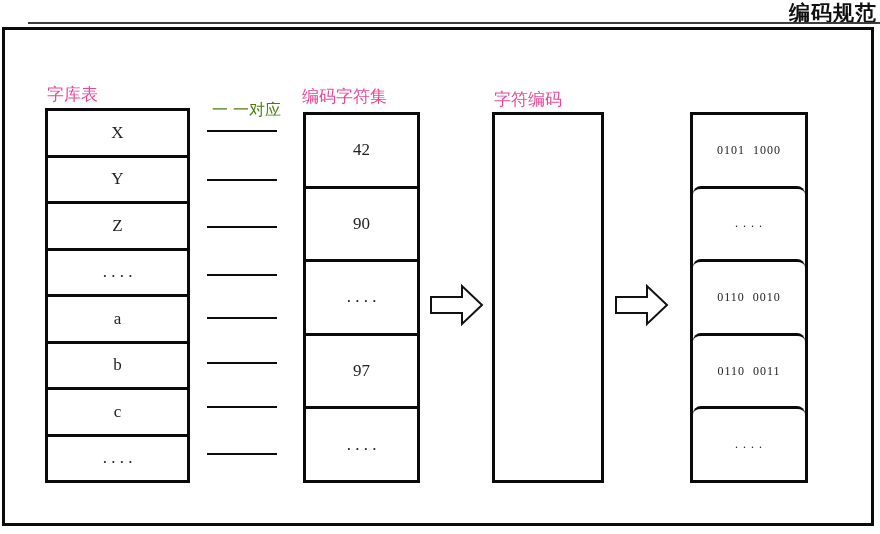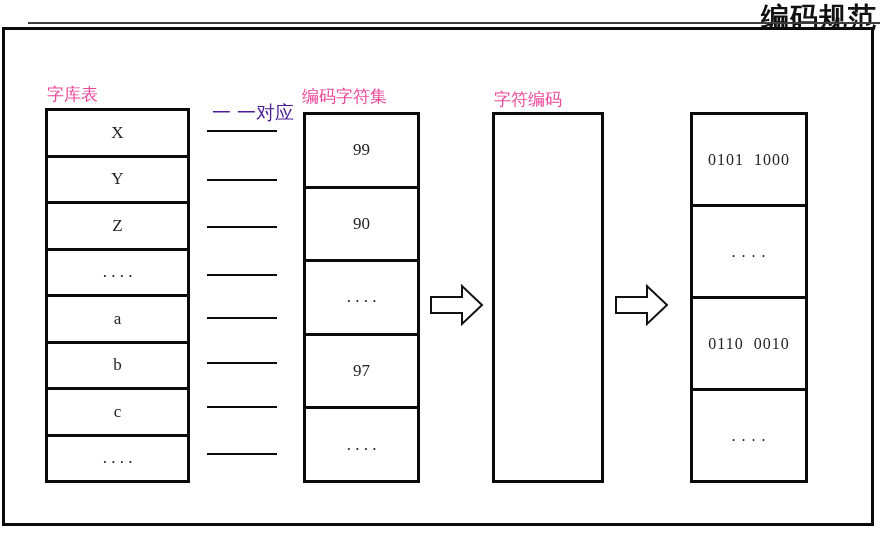--- a/index.html
+++ b/index.html
@@ -10,21 +10,21 @@
     height: 534px;
     background: #ffffff;
     font-family: "DejaVu Sans", sans-serif;
     color: #1a1a1a;
     overflow: hidden;
   }
   .title {
     position: absolute;
     top: -1px;
     right: 3px;
-    font-size: 28px;
+    font-size: 21px;
     font-weight: bold;
     letter-spacing: 1px;
     color: #111;
   }
   .title-rule {
     position: absolute;
     left: 28px;
     top: 22px;
     width: 852px;
     height: 2px;
@@ -42,43 +42,43 @@
   .col-label {
     position: absolute;
     font-size: 17px;
     color: #ec4899;
     white-space: nowrap;
   }
   .map-label {
     position: absolute;
     left: 212px;
     top: 100px;
-    font-size: 19px;
-    color: #4c1d95;
+    font-size: 16px;
+    color: #4d7c0f;
     white-space: pre;
   }
   .dtable {
     position: absolute;
     border: 3px solid #0a0a0a;
     background: #ffffff;
     display: flex;
     flex-direction: column;
   }
   .dtable .cell {
     flex: 1 1 0;
     display: flex;
     align-items: center;
     justify-content: center;
     font-family: "Liberation Serif", "DejaVu Serif", serif;
     font-size: 17px;
     color: #222;
     white-space: pre;
   }
   .dtable .cell + .cell { border-top: 3px solid #0a0a0a; }
-  .dtable.binary .cell { font-size: 16px; letter-spacing: 1px; }
+  .dtable.binary .cell { font-size: 12px; letter-spacing: 1px; border-radius: 8px; }
   .t-library { left: 45px; top: 108px; width: 145px; height: 375px; }
   .t-charset { left: 303px; top: 112px; width: 117px; height: 371px; }
   .t-binary  { left: 690px; top: 112px; width: 118px; height: 371px; }
   .enc-box {
     position: absolute;
     left: 492px; top: 112px;
     width: 112px; height: 371px;
     border: 3px solid #0a0a0a;
     background: #ffffff;
   }
@@ -122,21 +122,21 @@
   <div class="connector" style="top:179px;"></div>
   <div class="connector" style="top:226px;"></div>
   <div class="connector" style="top:274px;"></div>
   <div class="connector" style="top:317px;"></div>
   <div class="connector" style="top:362px;"></div>
   <div class="connector" style="top:406px;"></div>
   <div class="connector" style="top:453px;"></div>
 
   <div class="col-label" style="left:302px; top:85px;">编码字符集</div>
   <div class="dtable t-charset">
-    <div class="cell">99</div>
+    <div class="cell">42</div>
     <div class="cell">90</div>
     <div class="cell">. . . .</div>
     <div class="cell">97</div>
     <div class="cell">. . . .</div>
   </div>
 
   <svg class="arrow" style="left:430px; top:283px;" viewBox="0 0 54 44">
     <polygon points="1,14 32,14 32,3 52,22 32,41 32,30 1,30" fill="#ffffff" stroke="#111111" stroke-width="2" stroke-linejoin="miter"></polygon>
   </svg>
 
@@ -144,16 +144,17 @@
   <div class="enc-box"></div>
 
   <svg class="arrow" style="left:615px; top:283px;" viewBox="0 0 54 44">
     <polygon points="1,14 32,14 32,3 52,22 32,41 32,30 1,30" fill="#ffffff" stroke="#111111" stroke-width="2" stroke-linejoin="miter"></polygon>
   </svg>
 
   <div class="dtable t-binary binary">
     <div class="cell">0101  1000</div>
     <div class="cell">. . . .</div>
     <div class="cell">0110  0010</div>
+    <div class="cell">0110  0011</div>
     <div class="cell">. . . .</div>
   </div>
 
 </div>
 
 </body></html>

